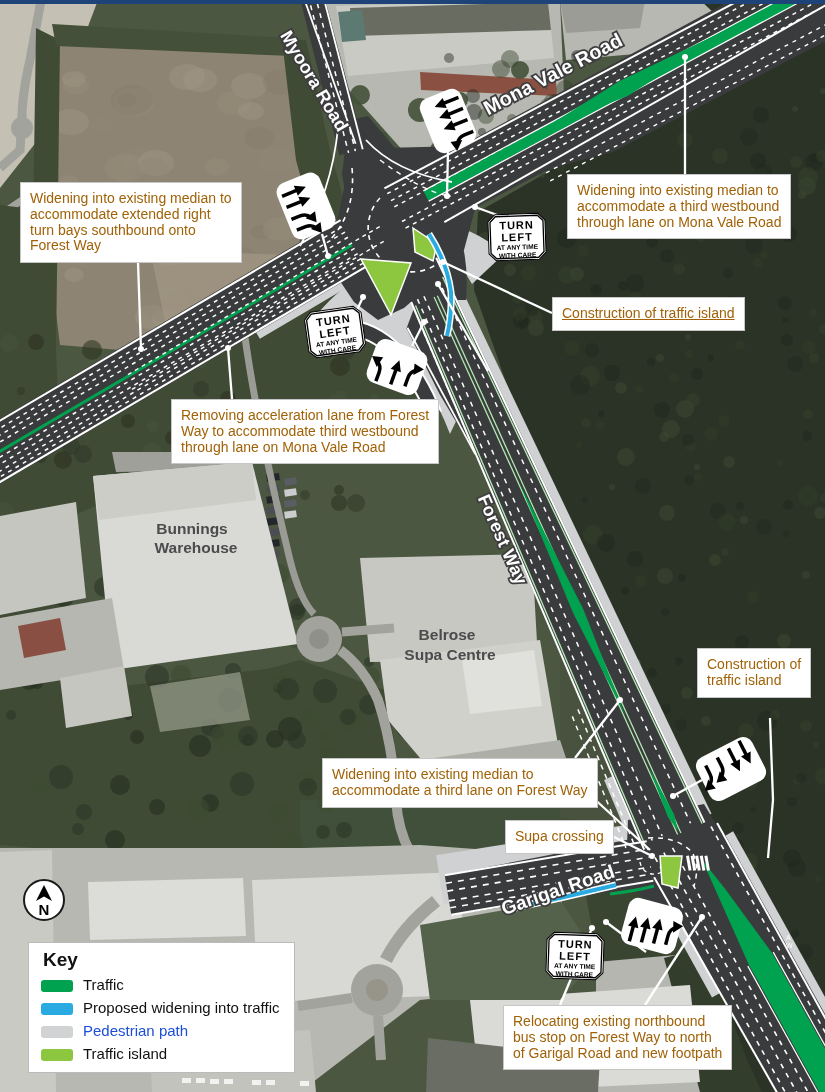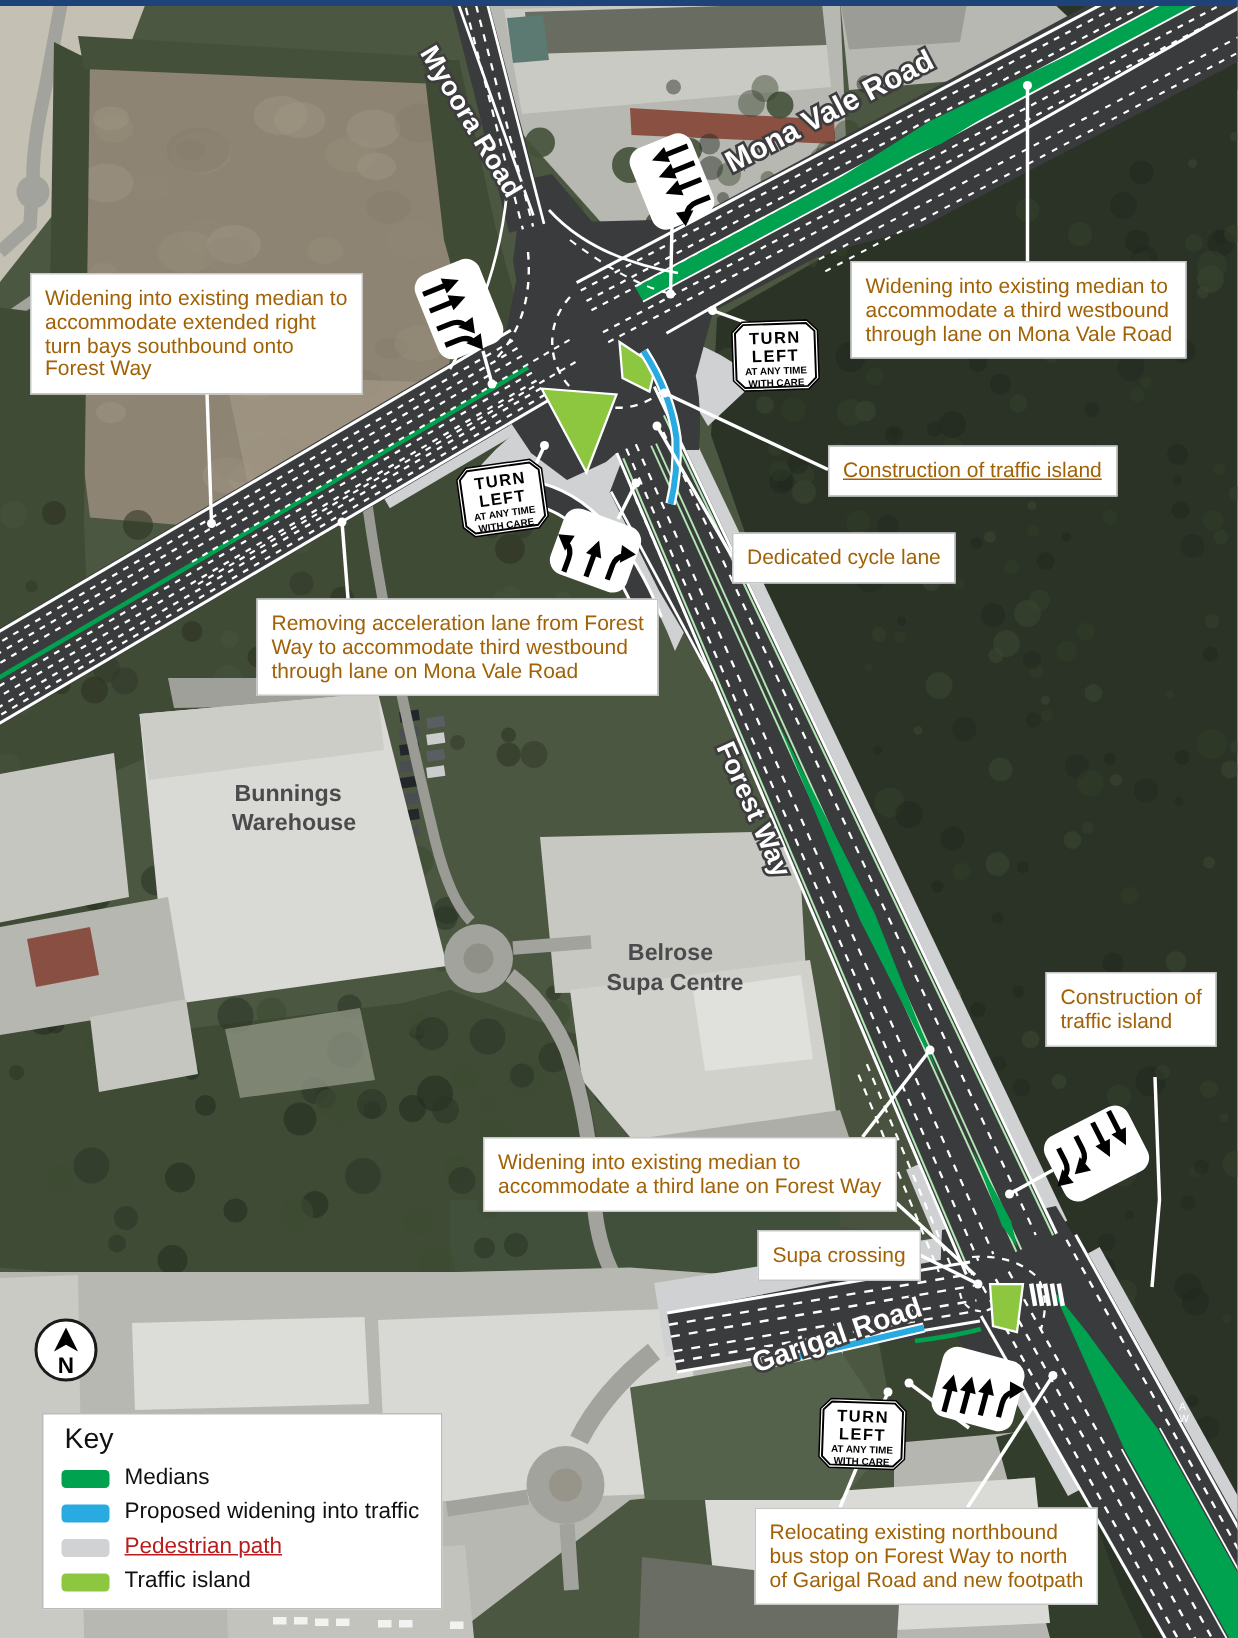--- a/index.html
+++ b/index.html
@@ -755,40 +755,39 @@
       <text x="786" y="948" font-family="Liberation Sans, sans-serif" font-size="7" fill="#fff">W</text>
       <rect x="0" y="0" width="825" height="4" fill="#1d4379"></rect>
     </svg>
 
 <div class="cb" style="left:20px;top:182px;">Widening into existing median to<br>accommodate extended right<br>turn bays southbound onto<br>Forest Way</div>
 
 <div class="cb" style="left:567px;top:174px;">Widening into existing median to<br>accommodate a third westbound<br>through lane on Mona Vale Road</div>
 
 <div class="cb" style="left:552px;top:297px;text-decoration:underline;">Construction of traffic island</div>
 
-<div class="cb" style="left:488px;top:355px;">Dedicated cycle lane</div>
 
 <div class="cb" style="left:171px;top:399px;">Removing acceleration lane from Forest<br>Way to accommodate third westbound<br>through lane on Mona Vale Road</div>
 
 <div class="cb" style="left:322px;top:758px;">Widening into existing median to<br>accommodate a third lane on Forest Way</div>
 
 <div class="cb" style="left:697px;top:648px;">Construction of<br>traffic island</div>
 
 <div class="cb" style="left:505px;top:820px;">Supa crossing</div>
 
 <div class="cb" style="left:477px;top:1005px;margin-left:26px;">Relocating existing northbound<br>bus stop on Forest Way to north<br>of Garigal Road and new footpath</div>
 
 <div style="position:absolute;left:28px;top:942px;width:267px;height:131px;background:#fff;border:1px solid #bbb;">
 
-<div style="position:absolute;left:14px;top:6px;font-size:19px;font-weight:normal;color:#111;text-align:right;">Key</div>
+<div style="position:absolute;left:14px;top:6px;font-size:19px;font-weight:bold;color:#111;text-align:right;">Key</div>
 
 <div style="position:absolute;left:12px;top:37px;width:32px;height:12px;background:#00a14f;border-radius:3px;"></div>
-<div style="position:absolute;left:54px;top:33px;font-size:15px;color:#111;">Medians</div>
+<div style="position:absolute;left:54px;top:33px;font-size:15px;color:#111;">Traffic</div>
 
 <div style="position:absolute;left:12px;top:60px;width:32px;height:12px;background:#29abe2;border-radius:3px;"></div>
 <div style="position:absolute;left:54px;top:56px;font-size:15px;color:#111;">Proposed widening into traffic</div>
 
 <div style="position:absolute;left:12px;top:83px;width:32px;height:12px;background:#d0d2d3;border-radius:3px;"></div>
-<div style="position:absolute;left:54px;top:79px;font-size:15px;color:#b91c1c;text-decoration:underline;">Pedestrian path</div>
+<div style="position:absolute;left:54px;top:79px;font-size:15px;color:#1d4ed8;">Pedestrian path</div>
 
 <div style="position:absolute;left:12px;top:106px;width:32px;height:12px;background:#8dc63f;border-radius:3px;"></div>
 <div style="position:absolute;left:54px;top:102px;font-size:15px;color:#111;">Traffic island</div>
 </div>
 </div>
 </body></html>

